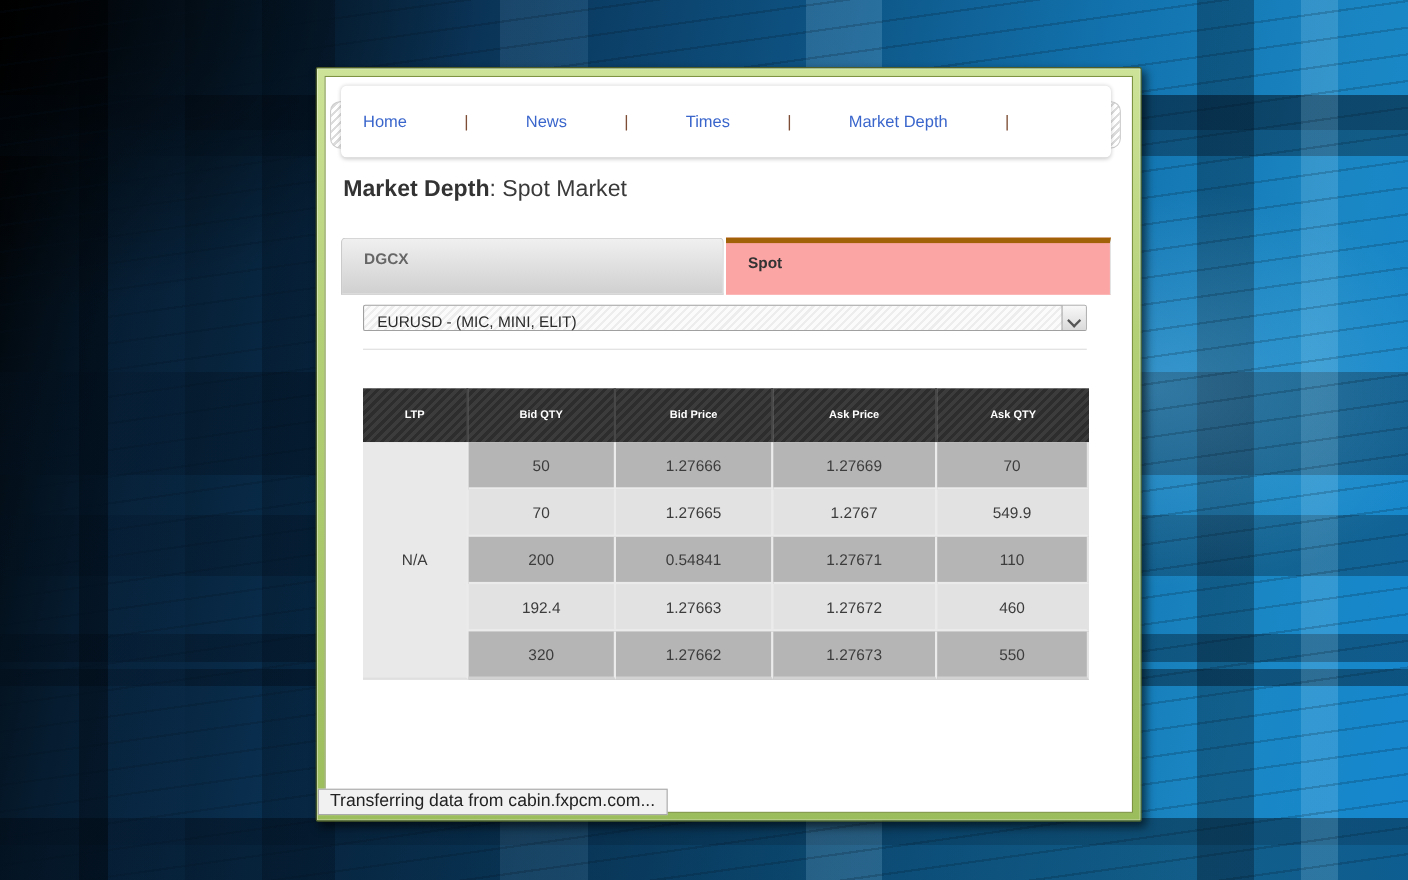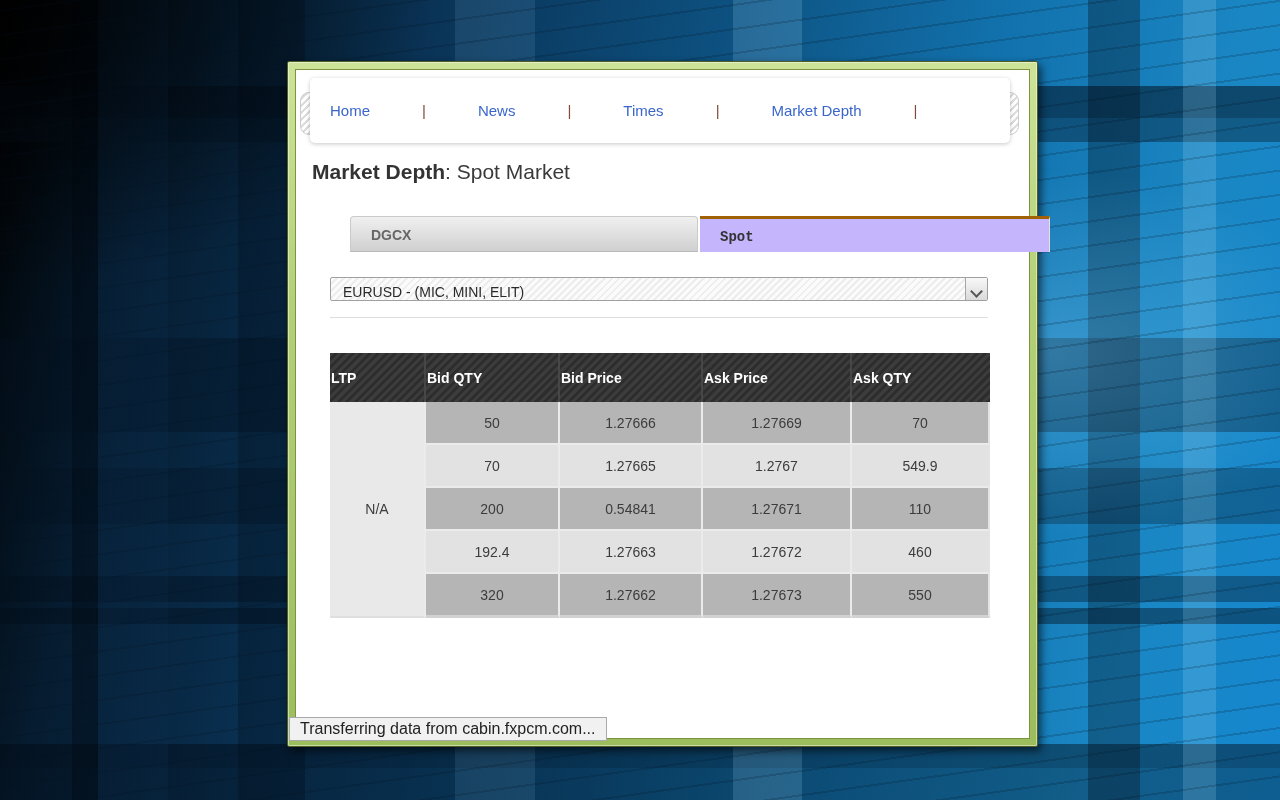--- a/index.html
+++ b/index.html
@@ -60,29 +60,29 @@
   }
   .nav-links{position:absolute;left:20px;top:0;height:65px;display:flex;align-items:center;font-size:15px;gap:44px;}
   .nav-links a{color:#3a66cc;text-decoration:none;cursor:pointer;}
   .nav-sep{color:#7d4e35;margin:0 8px;}
 
   
   .page-title{position:absolute;left:16px;top:90px;font-size:21px;color:#3a3a3a;font-weight:normal;margin:0;}
   .page-title .bold{font-weight:bold;color:#333333;}
 
   
-  .tab{position:absolute;top:146px;height:36px;line-height:36px;font-size:14px;font-weight:bold;box-sizing:border-box;padding-left:20px;cursor:pointer;margin-left:40px;}
+  .tab{position:absolute;top:146px;height:52px;line-height:36px;font-size:14px;font-weight:bold;box-sizing:border-box;padding-left:20px;cursor:pointer;}
   .tab-dgcx{
     left:14px;width:348px;color:#666666;
     background:linear-gradient(180deg,#f0f0f0 0%,#dedede 55%,#d0d0d0 100%);
     border:1px solid #cacaca;border-bottom:1px solid #b9b9b9;border-radius:4px 4px 0 0;
   }
   .tab-spot{
-    left:364px;width:350px;color:#333333;background:#c4b5fd;
-    border-top:3px solid #a16207;border-right:1px solid #e3e3e3;font-family:Liberation Mono, monospace;
+    left:364px;width:350px;color:#333333;background:#fca5a5;
+    border-top:5px solid #a16207;border-right:1px solid #e3e3e3;
   }
 
   
   .instrument-select{
     position:absolute;left:34px;top:207px;width:658px;height:24px;box-sizing:border-box;
     border:1px solid #a0a0a0;border-radius:2px;
     background:repeating-linear-gradient(135deg,#fbfbfb 0 3px,#ededed 3px 5px);
     font-size:14px;color:#2a2a2a;line-height:28px;cursor:pointer;
   }
   .instrument-select .value{padding-left:12px;}
@@ -93,24 +93,24 @@
   }
   .chevron{position:absolute;left:6px;top:9px;width:7px;height:7px;border-right:2px solid #555;border-bottom:2px solid #555;transform:rotate(45deg);}
   .divider{position:absolute;left:34px;top:247px;width:658px;border-top:1px solid #dddddd;}
 
   
   .depth-table{
     position:absolute;left:34px;top:283px;width:660px;
     border-collapse:separate;border-spacing:0;table-layout:fixed;font-size:14px;
   }
   .depth-table th{
-    height:47px;color:#ffffff;font-weight:bold;text-align:left;
+    height:47px;color:#ffffff;font-weight:bold;text-align:center;
     background-color:#2d2d2d;
     background-image:repeating-linear-gradient(135deg, rgba(255,255,255,.07) 0 3px, rgba(255,255,255,0) 3px 6px);
-    border-right:2px solid #474747;font-size:14px;
+    border-right:2px solid #474747;font-size:10px;
   }
   .depth-table th:last-child{border-right:none;}
   .depth-table td{
     height:39px;text-align:center;color:#3c3c3c;
     border-right:2px solid #ebebeb;border-bottom:2px solid #ebebeb;
   }
   .depth-table td:last-child{border-right:2px solid #e3e3e3;}
   .depth-table tr.row-dark td{background:#b5b5b5;margin-top:43px;}
   .depth-table tr.row-light td{background:#e2e2e2;}
   .depth-table td.ltp-cell{background:#e9e9e9 !important;border-bottom:2px solid #dfdfdf;}

